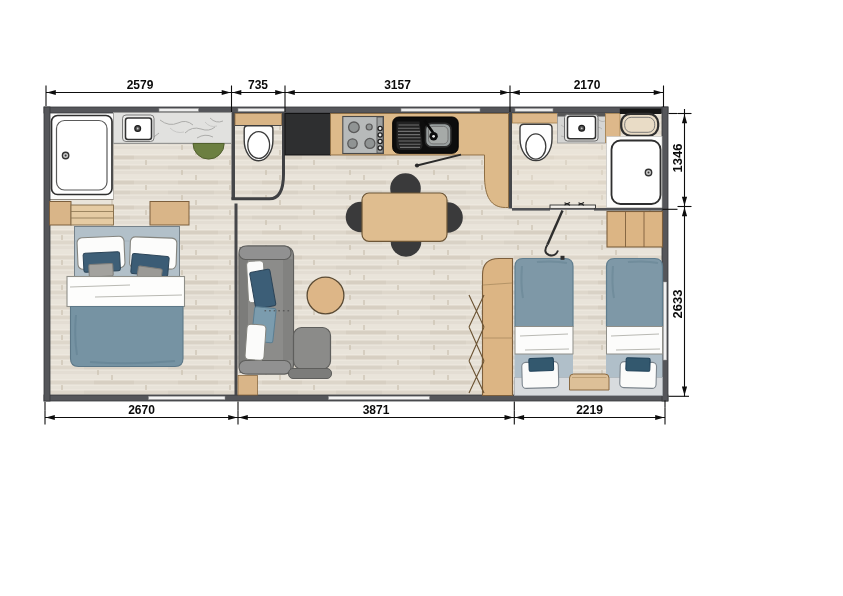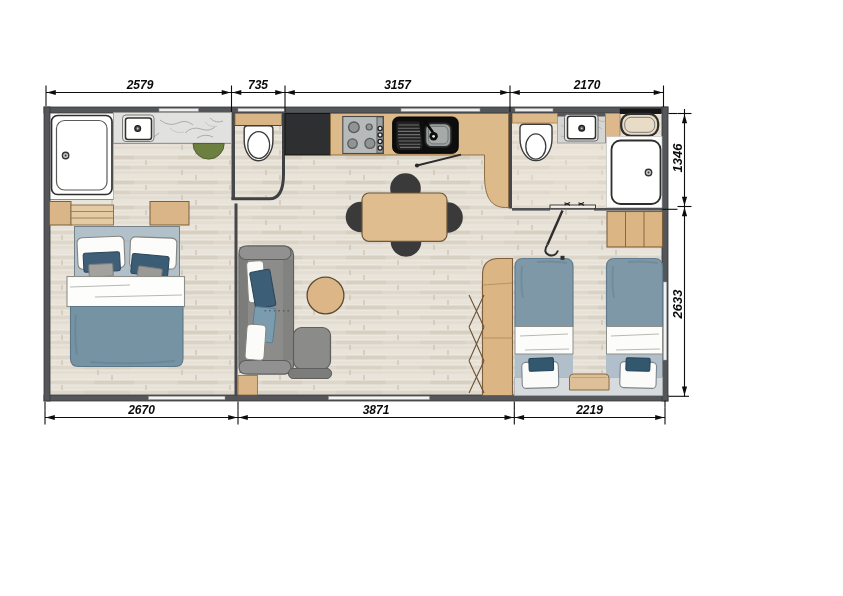--- a/index.html
+++ b/index.html
@@ -1,17 +1,17 @@
 <!DOCTYPE html>
 <html><head>
 <meta charset="utf-8">
 <style>
 html,body{margin:0;padding:0;background:#ffffff;}
 #page{position:relative;width:707px;height:596px;background:#ffffff;overflow:hidden;
-font-family:"Liberation Sans",sans-serif;font-style:italic;}
+font-family:"Liberation Sans",sans-serif;}
 svg{display:block;}
 </style>
 </head>
 <body>
 <div id="page">
 <svg width="843" height="596" viewBox="0 0 843 596">
 <defs>
 <pattern id="wd" width="84" height="25" patternUnits="userSpaceOnUse">
 <rect x="0" y="0" width="84" height="25" fill="#e6e1d7"></rect>
 <rect x="0" y="0" width="84" height="5" fill="#e9e4da"></rect>

